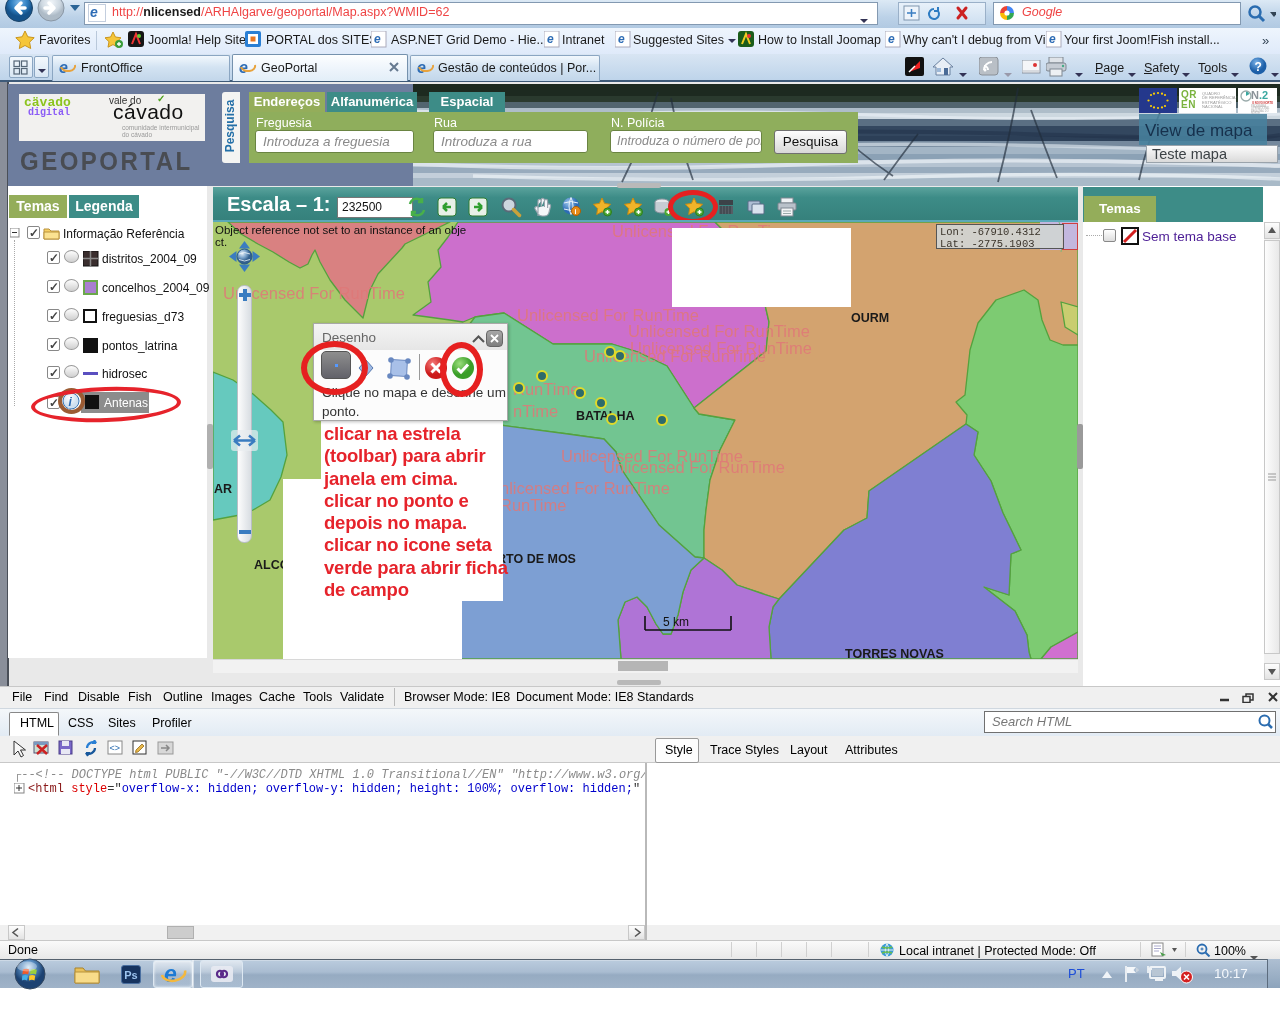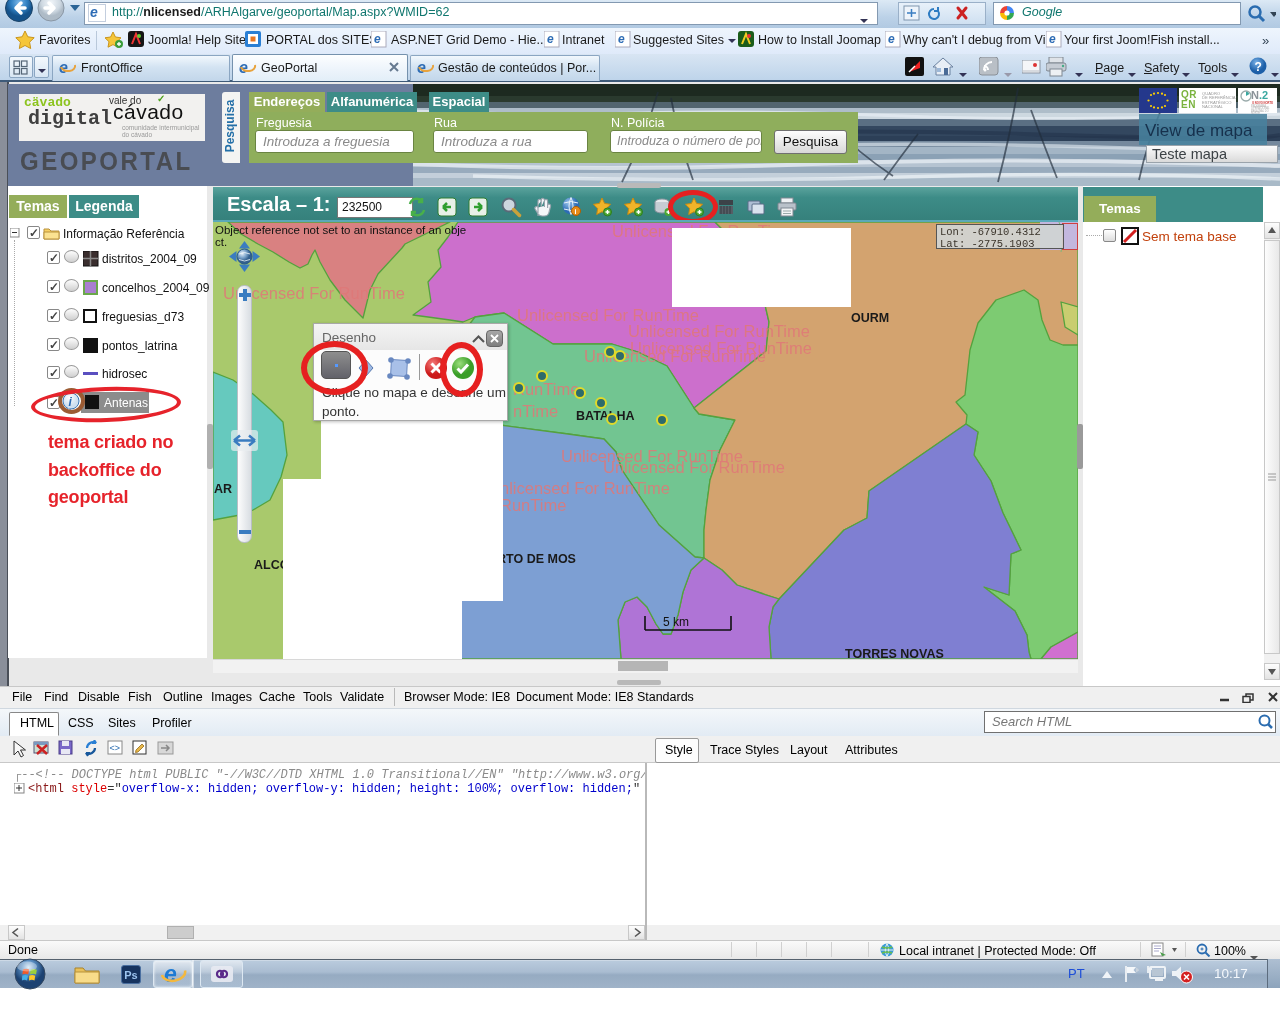--- a/index.html
+++ b/index.html
@@ -7,21 +7,21 @@
 body{font-family:"Liberation Sans",sans-serif;background:#fff}
 .a{position:absolute}
 #s{position:relative;width:1280px;height:1024px;background:#fff;overflow:hidden}
 
 #nav{left:0;top:0;width:1280px;height:28px;background:linear-gradient(#dce9f5,#bcd2e8 60%,#b1c9e2)}
 #favbar{left:0;top:28px;width:1280px;height:26px;background:linear-gradient(#eef5fd,#dfeafa)}
 #tabrow{left:0;top:54px;width:1280px;height:26px;background:linear-gradient(#d8e5f3,#bed4ea)}
 #tabline{left:0;top:80px;width:1280px;height:4px;background:#3e5a78}
 .field{background:#fff;border:1px solid #8399b1}
 .ftxt{font-size:12.5px;color:#1a1a1a;white-space:nowrap}
-.gray{color:#0f766e}
+.gray{color:#ef4444}
 .caret{display:inline-block;width:0;height:0;border-left:4px solid transparent;border-right:4px solid transparent;border-top:4px solid #335;vertical-align:middle}
 .tab{border:1px solid #8ba6c2;border-bottom:none;border-radius:2px 2px 0 0;background:linear-gradient(#f2f8fd,#d3e3f2 45%,#c2d6ea)}
 .tabactive{background:linear-gradient(#fdfeff,#f0f6fc 45%,#e2eef8);border-color:#7591ad}
 
 #page{left:0;top:82px;width:1280px;height:604px;background:#e9e9e9}
 .teal{background:#3d8c87}
 .olive{background:#94ad5a}
 .wtab{color:#fff;font-weight:bold;text-align:center}
 
 .trow{font-size:12px;color:#111;white-space:nowrap}
@@ -263,36 +263,36 @@
         <path d="M905 30 q-10 36 -14 70"></path>
 <path d="M950 36 q12 32 30 62"></path>
         <path d="M1050 40 q-8 32 -12 60"></path>
 <path d="M420 42 q24 26 60 50"></path>
         <path d="M505 50 q-20 26 -34 46"></path>
 </g>
 </svg>
 
 <div class="a" style="left:19px;top:94px;width:186px;height:47px;background:#f2f1ef"></div>
 <div class="a" style="left:24px;top:95px;font-family:'Liberation Mono',monospace;font-size:13px;font-weight:bold;color:#8cc41e;letter-spacing:0px">cävado</div>
-<div class="a" style="left:28px;top:107px;font-family:'Liberation Mono',monospace;font-size:20px;font-weight:bold;color:#404040">digital</div>
+<div class="a" style="left:28px;top:107px;font-family:'Liberation Mono',monospace;font-size:10px;font-weight:bold;color:#8b5cf6">digital</div>
 <div class="a" style="left:109px;top:95px;font-size:10px;color:#333">vale do</div>
 <div class="a" style="left:113px;top:100px;font-size:21px;color:#111;letter-spacing:0.5px">cávado</div>
 <div class="a" style="left:157px;top:93px;font-size:10px;color:#4aa018;font-weight:bold">✓</div>
 <div class="a" style="left:122px;top:124px;font-size:6.5px;color:#999">comunidade intermunicipal</div>
 <div class="a" style="left:122px;top:131px;font-size:6.5px;color:#999">do cávado</div>
 <div class="a" style="left:20px;top:146px;font-size:24px;font-weight:bold;color:#494c52;letter-spacing:2.5px;transform:scaleY(1.1);transform-origin:0 0">GEOPORTAL</div>
 
 <div class="a" style="left:222px;top:92px;width:18px;height:71px;background:#f4f4f2;border-radius:3px 0 0 3px"></div>
 <div class="a" style="left:222px;top:92px;width:18px;height:71px">
       <div style="position:absolute;left:-24px;top:27px;transform:rotate(-90deg);font-size:12px;font-weight:bold;color:#2470a8;width:64px;text-align:center">Pesquisa</div>
     </div>
 
 <div class="a olive wtab" style="left:249px;top:92px;width:76px;height:20px;font-size:13px;line-height:20px">Endereços</div>
 <div class="a teal wtab" style="left:327px;top:92px;width:90px;height:20px;font-size:13px;line-height:20px">Alfanumérica</div>
-<div class="a teal wtab" style="left:429px;top:92px;width:60px;height:20px;font-size:13px;line-height:20px">Espacial</div>
+<div class="a teal wtab" style="left:429px;top:92px;width:76px;height:20px;font-size:13px;line-height:20px">Espacial</div>
 
 <div class="a" style="left:249px;top:112px;width:609px;height:51px;background:#8fae5c"></div>
 <div class="a" style="left:256px;top:116px;font-size:12.5px;color:#fff">Freguesia</div>
 <div class="a" style="left:434px;top:116px;font-size:12.5px;color:#fff">Rua</div>
 <div class="a" style="left:611px;top:116px;font-size:12.5px;color:#fff">N. Polícia</div>
 <div class="a" style="left:255px;top:130px;width:159px;height:23px;background:#fff;border:1px solid #6a8442;border-radius:3px;font-size:13.5px;font-style:italic;color:#8a8a8a;line-height:21px;padding-left:7px;white-space:nowrap;overflow:hidden">Introduza a freguesia</div>
 <div class="a" style="left:433px;top:130px;width:155px;height:23px;background:#fff;border:1px solid #6a8442;border-radius:3px;font-size:13.5px;font-style:italic;color:#8a8a8a;line-height:21px;padding-left:7px;white-space:nowrap;overflow:hidden">Introduza a rua</div>
 <div class="a" style="left:610px;top:130px;width:152px;height:23px;background:#fff;border:1px solid #6a8442;border-radius:3px;font-size:12.5px;font-style:italic;color:#8a8a8a;line-height:21px;padding-left:6px;white-space:nowrap;overflow:hidden">Introduza o número de polícia</div>
 <div class="a" style="left:774px;top:130px;width:73px;height:24px;background:linear-gradient(#fdfdfd,#d8d8d8);border:1px solid #707070;border-radius:3px;font-size:13.5px;color:#111;text-align:center;line-height:22px">Pesquisa</div>
 
@@ -400,21 +400,20 @@
         </radialGradient>
       </defs>
       <text x="6.5" y="13.5" font-size="12" font-weight="bold" font-style="italic" fill="#2a6cb5">i</text>
       <path d="M6 16 l-2 4 5 -3" fill="#cfe0f0" stroke="#3a76b5" stroke-width=".7"></path>
     </svg>
 <div class="a" style="left:85px;top:395px;width:14px;height:14px;background:#111"></div>
 <div class="a trow" style="left:104px;top:396px;color:#fff">Antenas</div>
 
 <div class="a" style="left:58px;top:388px;width:27px;height:26px;border:4px solid #9b5b33;border-radius:50%"></div>
 <div class="a" style="left:31px;top:387px;width:150px;height:35px;border:4px solid #e6232b;border-radius:50%;transform:rotate(-2deg)"></div>
-<div class="a redtxt" style="left:48px;top:429px;font-size:18px;line-height:27.5px;letter-spacing:-0.2px">tema criado no<br>backoffice do<br>geoportal</div>
 
 <div class="a" style="left:213px;top:187px;width:865px;height:35px;background:linear-gradient(#5ba39d,#3d8c87 30%,#35807b)"></div>
 <div class="a" style="left:227px;top:193px;font-size:20px;font-weight:bold;color:#fff">Escala – 1:</div>
 <div class="a" style="left:337px;top:197px;width:76px;height:21px;background:#fff;border:1px solid #777;font-size:12px;color:#111;line-height:19px;padding-left:4px">232500</div>
 <svg class="a" style="left:406px;top:196px" width="400" height="23">
 <g transform="translate(0,0)">
         <path d="M4 8 a7 7 0 0 1 12 -3 M16 2 v4 h-4 M18 14 a7 7 0 0 1 -12 3 M6 20 v-4 h4" stroke="#49b049" stroke-width="2.5" fill="none"></path>
       </g>
 <g transform="translate(31,0)">
         <rect x="1" y="2" width="18" height="18" rx="3" fill="#e8f0e8" stroke="#2e7d32"></rect>
@@ -569,20 +568,21 @@
     </svg>
 
 <div class="a" style="left:1062px;top:223px;width:16px;height:27px;background:#c3b7de;border:1px solid #d04040"></div>
 <div class="a" style="left:936px;top:224px;width:128px;height:25px;background:rgba(208,212,210,.92);border:1px solid #555;font-family:'Liberation Mono',monospace;font-size:10.5px;color:#3a332a;line-height:12px;padding:1px 0 0 3px">Lon:&nbsp;-67910.4312<br>Lat:&nbsp;-2775.1903</div>
 
 <div class="a" style="left:672px;top:228px;width:179px;height:79px;background:#fff"></div>
 
 <div class="a" style="left:283px;top:479px;width:179px;height:180px;background:#fff"></div>
 <div class="a" style="left:321px;top:421px;width:182px;height:180px;background:#fff"></div>
 <div class="a" style="left:339px;top:659px;width:5px;height:3px;background:#e6232b"></div>
+<div class="a redtxt" style="left:324px;top:423px;font-size:18.5px;line-height:22.3px;letter-spacing:-0.2px">clicar na estrela<br>(toolbar) para abrir<br>janela em cima.<br>clicar no ponto e<br>depois no mapa.<br>clicar no icone seta<br>verde para abrir ficha<br>de campo</div>
 
 <div class="a" style="left:313px;top:323px;width:195px;height:98px;background:#fcfcfc;border:1px solid #a8a8a8;box-shadow:1px 1px 3px rgba(0,0,0,.25)"></div>
 <div class="a" style="left:314px;top:324px;width:193px;height:26px;background:linear-gradient(#f4f4f4,#e6e6e6)"></div>
 <div class="a" style="left:322px;top:330px;font-size:13.5px;color:#666">Desenho</div>
 <svg class="a" style="left:469px;top:332px" width="18" height="14">
       <path d="M4 10 l5.5 -5.5 5.5 5.5" stroke="#555" stroke-width="2" fill="none"></path>
     </svg>
 <div class="a" style="left:486px;top:330px;width:17px;height:17px;border-radius:4px;background:linear-gradient(#a8a8a8,#7e7e7e);border:1px solid #666"></div>
 <svg class="a" style="left:489px;top:333px" width="12" height="12">
       <path d="M2 2 l7 7 M9 2 l-7 7" stroke="#fff" stroke-width="1.8"></path>
@@ -633,21 +633,21 @@
 
 <div class="a" style="left:1083px;top:186px;width:197px;height:500px;background:#fff"></div>
 <div class="a teal" style="left:1083px;top:187px;width:180px;height:35px"></div>
 <div class="a olive wtab" style="left:1084px;top:196px;width:72px;height:26px;font-size:13.5px;line-height:26px">Temas base</div>
 <div class="a" style="left:1086px;top:235px;width:16px;height:1px;border-top:1px dotted #aaa"></div>
 <div class="a cb" style="left:1103px;top:229px;background:linear-gradient(#fff,#ddd)"></div>
 <svg class="a" style="left:1121px;top:227px" width="19" height="19">
       <rect x="1" y="1" width="16" height="16" fill="#fff" stroke="#111" stroke-width="2"></rect>
       <path d="M3 15 L15 3" stroke="#d42020" stroke-width="3"></path>
     </svg>
-<div class="a" style="left:1142px;top:229px;font-size:13.5px;color:#c2410c">Sem tema base</div>
+<div class="a" style="left:1142px;top:229px;font-size:13.5px;color:#4c1d95">Sem tema base</div>
 
 <div class="a" style="left:1264px;top:222px;width:16px;height:458px;background:#f1f1f1"></div>
 <div class="a" style="left:1264px;top:222px;width:16px;height:17px;background:linear-gradient(#fdfdfd,#e3e3e3);border:1px solid #c8c8c8"></div>
 <svg class="a" style="left:1264px;top:222px" width="16" height="17">
       <path d="M8 5 l4 6 h-8 z" fill="#555"></path>
     </svg>
 <div class="a" style="left:1264px;top:240px;width:16px;height:414px;background:linear-gradient(90deg,#fdfdfd,#e8e8e8);border:1px solid #c8c8c8"></div>
 <svg class="a" style="left:1264px;top:472px" width="16" height="12">
       <path d="M4 2 h8 M4 5 h8 M4 8 h8" stroke="#999"></path>
     </svg>

